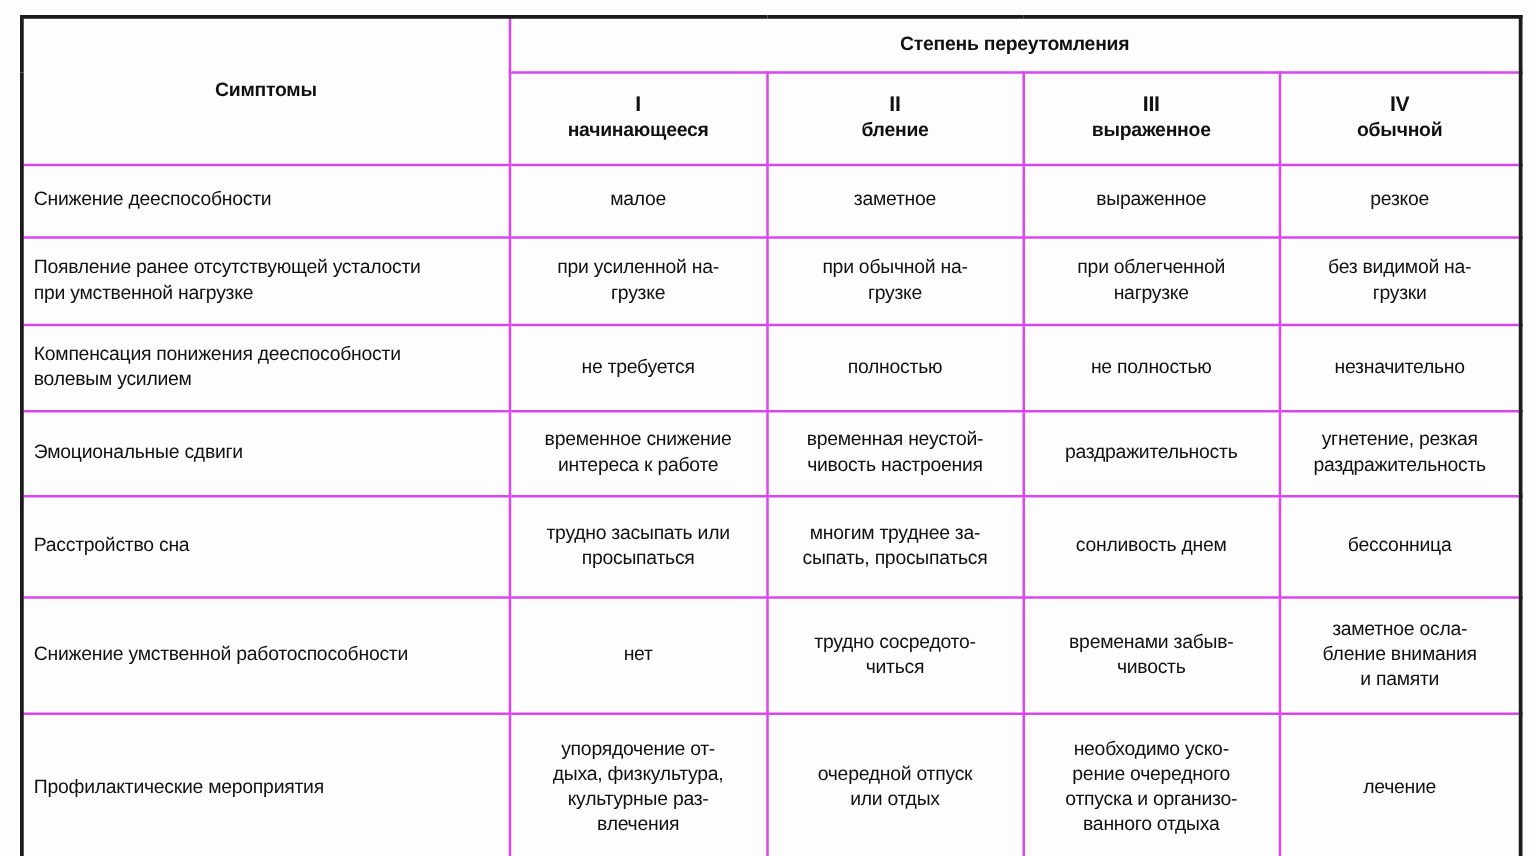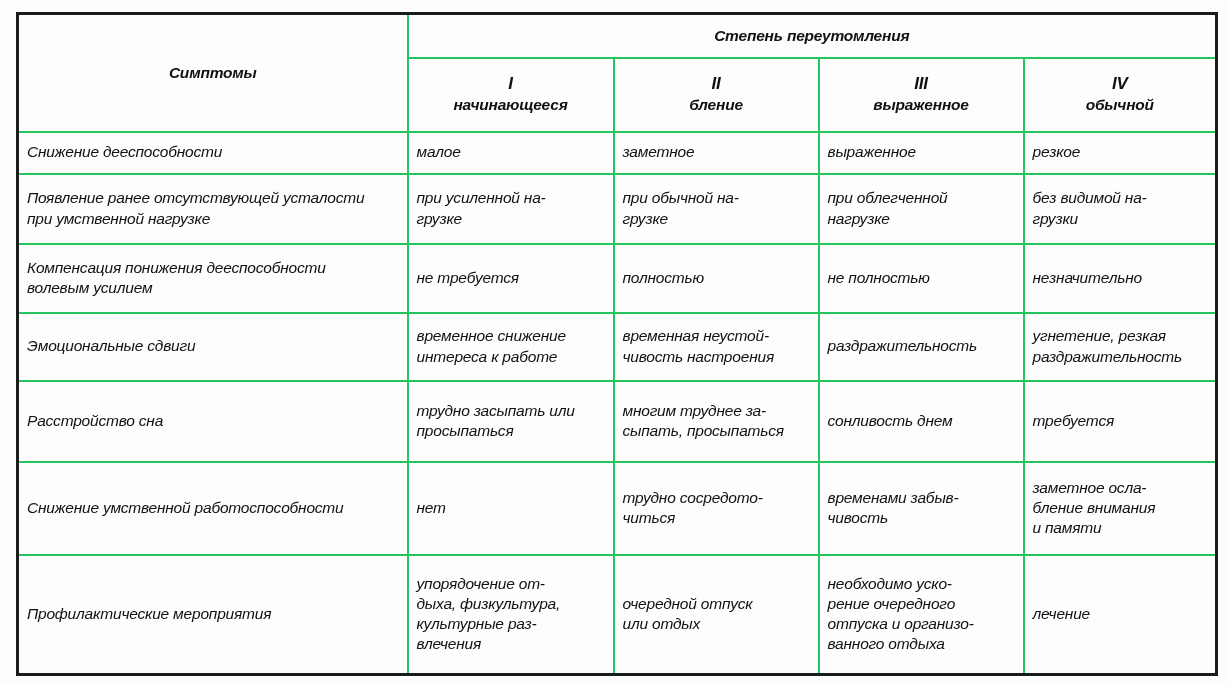--- a/index.html
+++ b/index.html
@@ -22,56 +22,55 @@
   table.fatigue-table {
     position: absolute;
     left: 16px;
     top: 12px;
     width: 1199px;
     border-collapse: collapse;
     table-layout: fixed;
     border: 3px solid #1c1c1c;
   }
   table.fatigue-table td {
-    border: 2px solid #22c55e;
+    border: 2px solid #d946ef;
     vertical-align: middle;
     padding: 4px 8px;
     font-size: 15.5px;
     line-height: 1.3;
     letter-spacing: -0.2px;
-    font-style: italic;
   }
   td.symptom-cell {
     text-align: left;
     padding-left: 14px;
     white-space: pre-line;
   }
   td.value-cell {
-    text-align: left;
+    text-align: center;
     white-space: pre-line;
   }
   td.head-cell {
     text-align: center;
     font-weight: bold;
     font-size: 16.5px;
   }
   td.sub-head-cell {
     text-align: center;
     font-weight: bold;
     font-size: 16px;
     line-height: 1.35;
     padding: 2px 6px;
   }
   .numeral {
     font-weight: bold;
     font-size: 17px;
   }
   tr.r-h1 { height: 44px; }
   tr.r-h2 { height: 74px; }
-  tr.r-1 { height: 42px; }
+  tr.r-1 { height: 58px; }
   tr.r-2 { height: 70px; }
   tr.r-3 { height: 69px; }
   tr.r-4 { height: 68px; }
   tr.r-5 { height: 81px; }
   tr.r-6 { height: 93px; }
   tr.r-7 { height: 120px; }
 </style>
 </head>
 <body>
 
@@ -149,21 +148,21 @@
 раздражительность</td>
       </tr>
 
       <tr class="r-5">
         <td class="symptom-cell">Расстройство сна</td>
         <td class="value-cell">трудно засыпать или
 просыпаться</td>
         <td class="value-cell">многим труднее за-
 сыпать, просыпаться</td>
         <td class="value-cell">сонливость днем</td>
-        <td class="value-cell">требуется</td>
+        <td class="value-cell">бессонница</td>
       </tr>
 
       <tr class="r-6">
         <td class="symptom-cell">Снижение умственной работоспособности</td>
         <td class="value-cell">нет</td>
         <td class="value-cell">трудно сосредото-
 читься</td>
         <td class="value-cell">временами забыв-
 чивость</td>
         <td class="value-cell">заметное осла-

